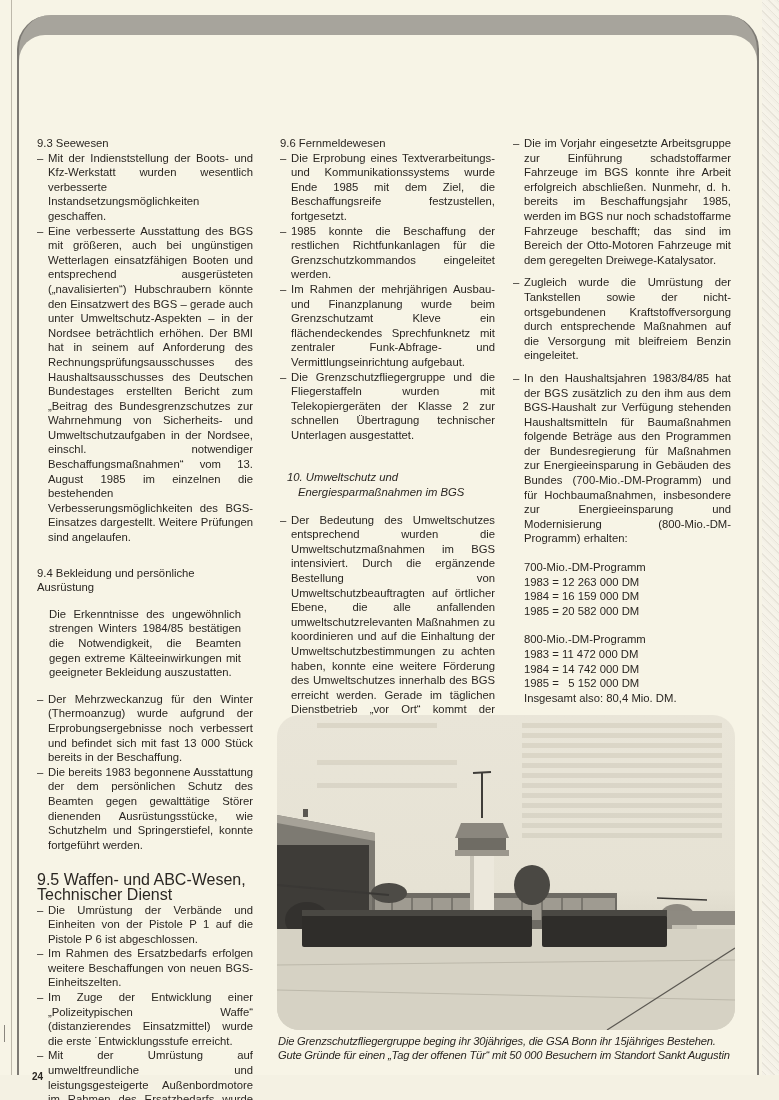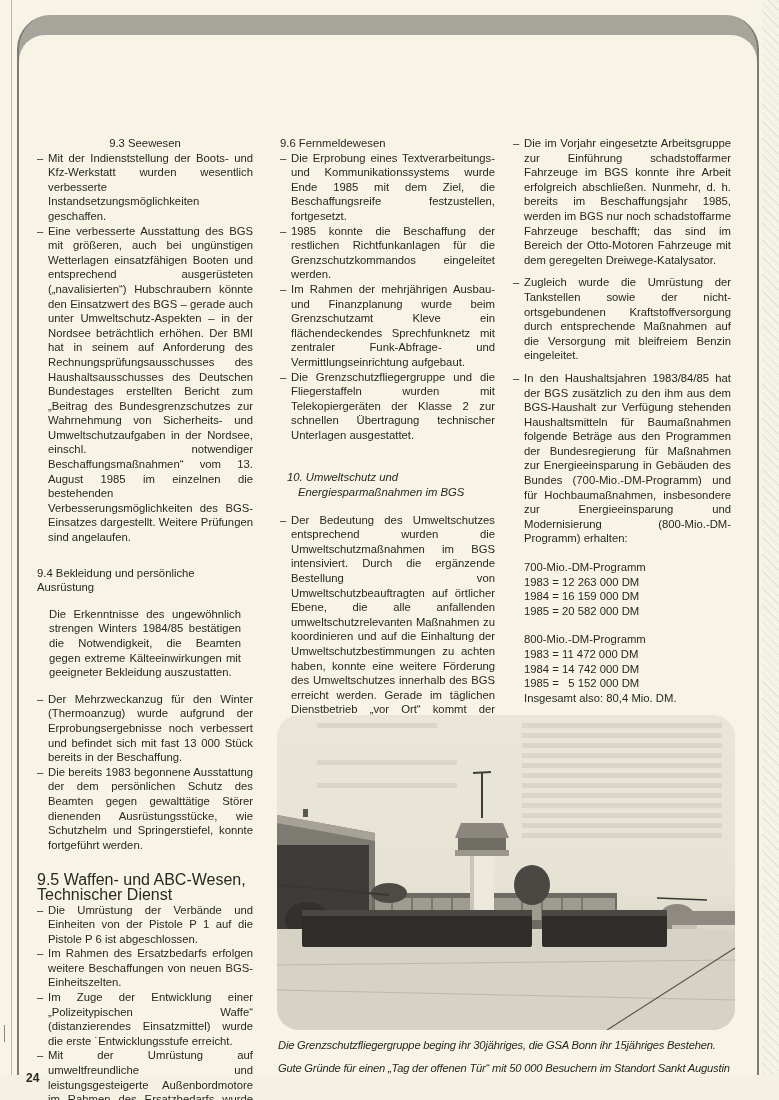--- a/index.html
+++ b/index.html
@@ -49,43 +49,43 @@
   .gap-m { height:14px; }
   .gap-l { height:21px; }
   .amounts div { white-space:pre; }
   .photo {
     position:absolute; left:277px; top:715px; width:458px; height:315px;
     border-radius:22px; overflow:hidden;
     background:linear-gradient(#e9e5d8 0%, #e6e2d4 55%, #d9d5c7 70%, #d3cfc1 100%);
   }
   .caption {
     position:absolute; left:278px; top:1034px; width:460px;
-    font-style:italic; font-size:11.2px; line-height:23px; letter-spacing:-.2px;
+    font-style:italic; font-size:11.2px; line-height:14px; letter-spacing:-.2px;
   }
   .page-number {
-    position:absolute; left:26px; top:1071px; font-size:12px; font-weight:bold;
+    position:absolute; left:32px; top:1071px; font-size:10px; font-weight:bold;
   }
   .margin-tick {
     position:absolute; left:4px; top:1025px; width:1px; height:17px; background:#8a867e;
   }
 </style>
 </head>
 <body>
 
 <div class="outer-rule-left"></div>
 <div class="margin-tick"></div>
 <div class="right-strip"></div>
 
 <div class="page-frame">
   <div class="page-inner"></div>
 </div>
 <div class="bottom-fade"></div>
 
 <div class="col col1">
-  <h3 class="head" style="font-weight:normal;font-size:11.3px;text-align:center;">9.3 Seewesen</h3>
+  <h3 class="head" style="font-weight:normal;font-size:11.3px;">9.3 Seewesen</h3>
   <ul class="dash">
     <li>Mit der Indienststellung der Boots- und Kfz-Werkstatt wurden wesentlich verbesserte Instandsetzungsmöglichkeiten geschaffen.</li>
     <li>Eine verbesserte Ausstattung des BGS mit größeren, auch bei ungünstigen Wetterlagen einsatzfähigen Booten und entsprechend ausgerüsteten („navalisierten“) Hubschraubern könnte den Einsatzwert des BGS – gerade auch unter Umweltschutz-Aspekten – in der Nordsee beträchtlich erhöhen. Der BMI hat in seinem auf Anforderung des Rechnungsprüfungsausschusses des Haushaltsausschusses des Deutschen Bundestages erstellten Bericht zum „Beitrag des Bundesgrenzschutzes zur Wahrnehmung von Sicherheits- und Umweltschutzaufgaben in der Nordsee, einschl. notwendiger Beschaffungsmaßnahmen“ vom 13. August 1985 im einzelnen die bestehenden Verbesserungsmöglichkeiten des BGS-Einsatzes dargestellt. Weitere Prüfungen sind angelaufen.</li>
   </ul>
   <div class="gap-l"></div>
   <h3 class="head" style="font-weight:normal;font-size:11.3px;">9.4 Bekleidung und persönliche Ausrüstung</h3>
   <p class="par">Die Erkenntnisse des ungewöhnlich strengen Winters 1984/85 bestätigen die Notwendigkeit, die Beamten gegen extreme Kälteeinwirkungen mit geeigneter Bekleidung auszustatten.</p>
   <ul class="dash">
     <li>Der Mehrzweckanzug für den Winter (Thermoanzug) wurde aufgrund der Erprobungsergebnisse noch verbessert und befindet sich mit fast 13 000 Stück bereits in der Beschaffung.</li>
     <li>Die bereits 1983 begonnene Ausstattung der dem persönlichen Schutz des Beamten gegen gewalttätige Störer dienenden Ausrüstungsstücke, wie Schutzhelm und Springerstiefel, konnte fortgeführt werden.</li>

